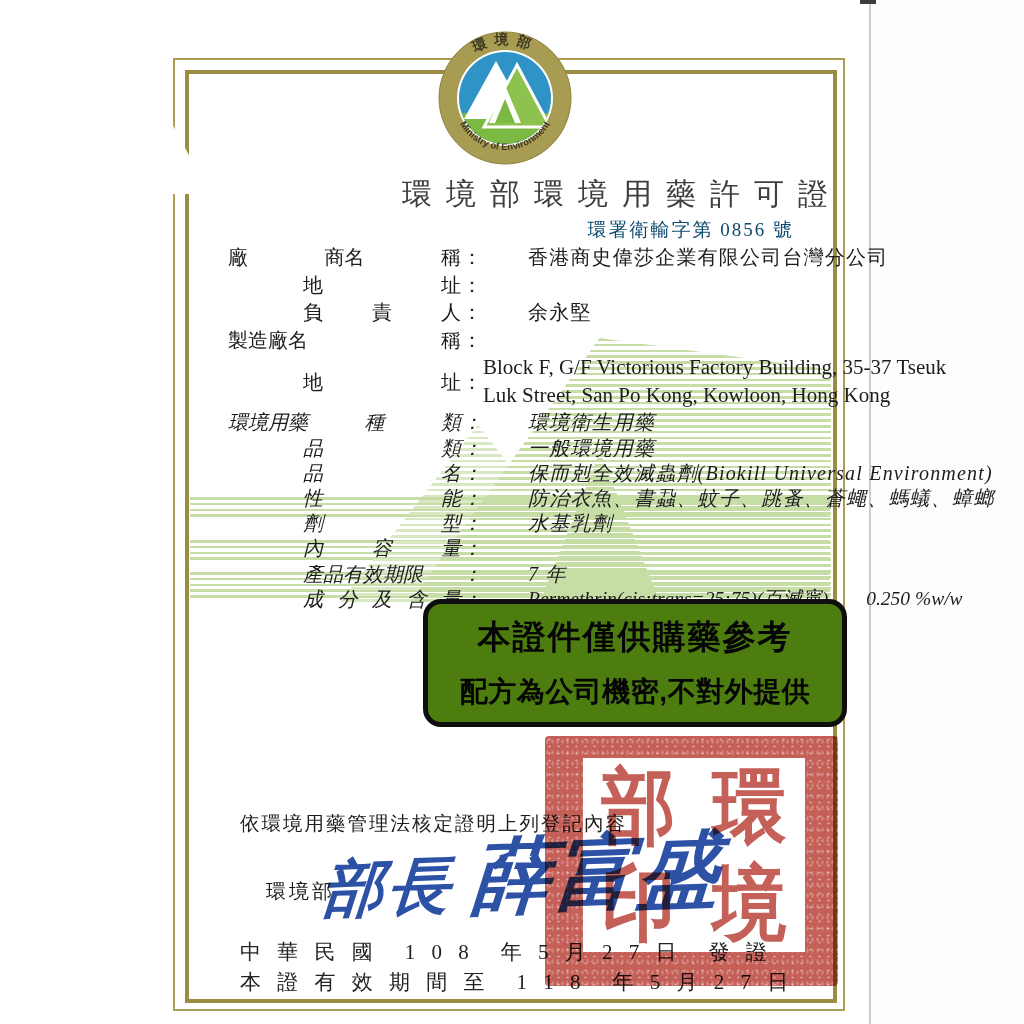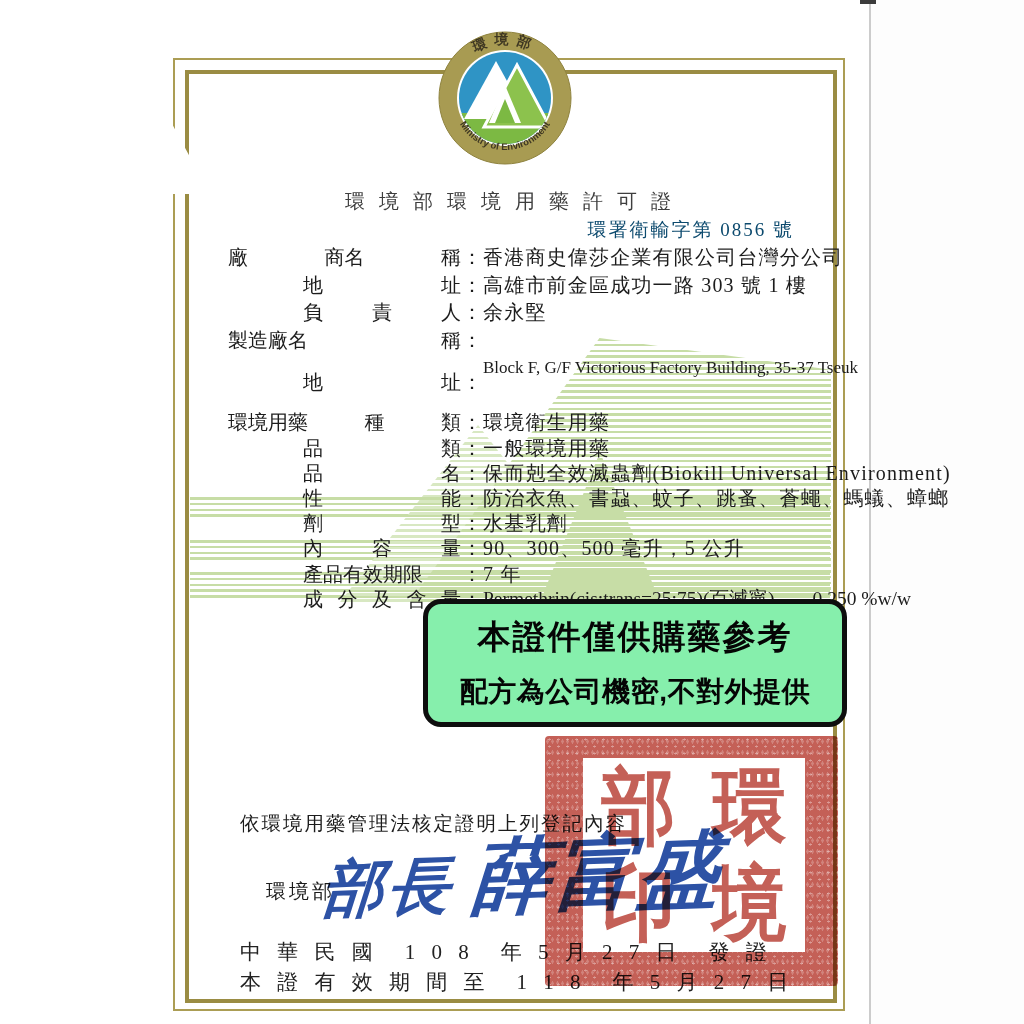--- a/index.html
+++ b/index.html
@@ -25,42 +25,42 @@
   .wm-band3{left:190px;top:572px;width:640px;height:29px;}
   .wm-mtn-left{left:340px;top:425px;width:276px;height:177px;clip-path:polygon(50% 0,100% 100%,0 100%);}
   .wm-mtn-main{left:410px;top:338px;width:421px;height:264px;clip-path:polygon(45% 0,100% 12%,100% 100%,0 100%);}
   .wm-chevron{left:495px;top:408px;width:210px;height:194px;background:#ffffff;clip-path:polygon(50% 0,100% 100%,0 100%);}
   .wm-peak{left:540px;top:452px;width:120px;height:150px;clip-path:polygon(50% 0,100% 100%,0 100%);}
 
   
   .logo{position:absolute;left:438px;top:31px;z-index:6;}
 
   
-  .title{position:absolute;left:174px;top:188px;width:668px;z-index:2;
-         text-align:center;font-size:20px;letter-spacing:14px;padding-left:14px;
+  .title{position:absolute;left:174px;top:174px;width:668px;z-index:2;
+         text-align:right;font-size:30px;letter-spacing:14px;padding-left:14px;
          box-sizing:border-box;color:#3e3e3e;font-weight:500;}
   .certno{position:absolute;right:230px;top:217px;z-index:2;font-size:19px;letter-spacing:2px;color:#0c4a6e;}
 
   
   .fields{position:absolute;left:228px;top:244px;width:606px;z-index:2;font-size:20px;}
   .row{display:flex;align-items:flex-start;height:27.6px;line-height:26px;}
-  .row.tight{height:25.2px;line-height:24px;}
+  .row.tight{height:25.2px;line-height:24px;font-style:italic;}
   .lbl{display:flex;justify-content:space-between;width:233px;flex:none;}
   .row.ind .lbl{margin-left:75px;width:158px;}
   .colon{flex:none;width:22px;text-align:center;}
-  .val{letter-spacing:1.2px;white-space:nowrap;}
+  .val{letter-spacing:1.2px;white-space:nowrap;margin-left:45px;}
   .val.latin{letter-spacing:0;font-size:19.5px;}
   .row.addr{height:56px;}
   .row.addr .lbl,.row.addr .colon{align-self:center;}
-  .addr-lines div{line-height:27.5px;font-size:17px;white-space:nowrap;}
+  .addr-lines div{line-height:27.5px;font-size:21px;white-space:nowrap;}
   .amt{margin-left:38px;letter-spacing:0.5px;}
 
   
   .notice{position:absolute;left:423px;top:599px;width:424px;height:128px;z-index:5;
-          background:#86efac;border:5px solid #0e0e0e;border-radius:18px;box-sizing:border-box;
+          background:#4d7c0f;border:5px solid #0e0e0e;border-radius:18px;box-sizing:border-box;
           display:flex;flex-direction:column;justify-content:center;align-items:center;gap:13px;
           font-family:"Liberation Sans","DejaVu Sans",sans-serif;font-weight:900;color:#050505;}
   .notice-l1{font-size:33px;letter-spacing:2px;}
   .notice-l2{font-size:28px;letter-spacing:0.5px;}
 
   
   .approval{position:absolute;left:240px;top:810px;z-index:2;font-size:19.5px;letter-spacing:2px;}
   .sig-min{position:absolute;left:266px;top:878px;z-index:4;font-size:20px;letter-spacing:3px;}
   .sig{position:absolute;left:322px;top:822px;z-index:4;color:#2d52a5;mix-blend-mode:multiply;
        font-weight:bold;font-style:italic;transform:rotate(-2deg) skewX(-6deg);white-space:nowrap;}
@@ -143,21 +143,20 @@
       <span class="colon">：</span>
       <span class="val">香港商史偉莎企業有限公司台灣分公司</span>
     </div>
 
     <div class="row ind">
       <span class="lbl">
         <span>地</span>
         <span>址</span>
       </span>
       <span class="colon">：</span>
-      <span class="val">高雄市前金區成功一路 303 號 1 樓</span>
     </div>
 
     <div class="row ind">
       <span class="lbl">
         <span>負</span>
         <span>責</span>
         <span>人</span>
       </span>
       <span class="colon">：</span>
       <span class="val">余永堅</span>
@@ -172,20 +171,21 @@
     </div>
 
     <div class="row ind addr">
       <span class="lbl">
         <span>地</span>
         <span>址</span>
       </span>
       <span class="colon">：</span>
       <span class="addr-lines">
         <div>Block F, G/F Victorious Factory Building, 35-37 Tseuk</div>
+        <div>Luk Street, San Po Kong, Kowloon, Hong Kong</div>
       </span>
     </div>
 
     <div class="row tight">
       <span class="lbl">
         <span>環境用藥</span>
         <span>種</span>
         <span>類</span>
       </span>
       <span class="colon">：</span>
@@ -228,21 +228,20 @@
       <span class="val">水基乳劑</span>
     </div>
 
     <div class="row ind tight">
       <span class="lbl">
         <span>內</span>
         <span>容</span>
         <span>量</span>
       </span>
       <span class="colon">：</span>
-      <span class="val">90、300、500 毫升，5 公升</span>
     </div>
 
     <div class="row ind tight">
       <span class="lbl">
         <span>產品有效期限</span>
       </span>
       <span class="colon">：</span>
       <span class="val">7 年</span>
     </div>
 

